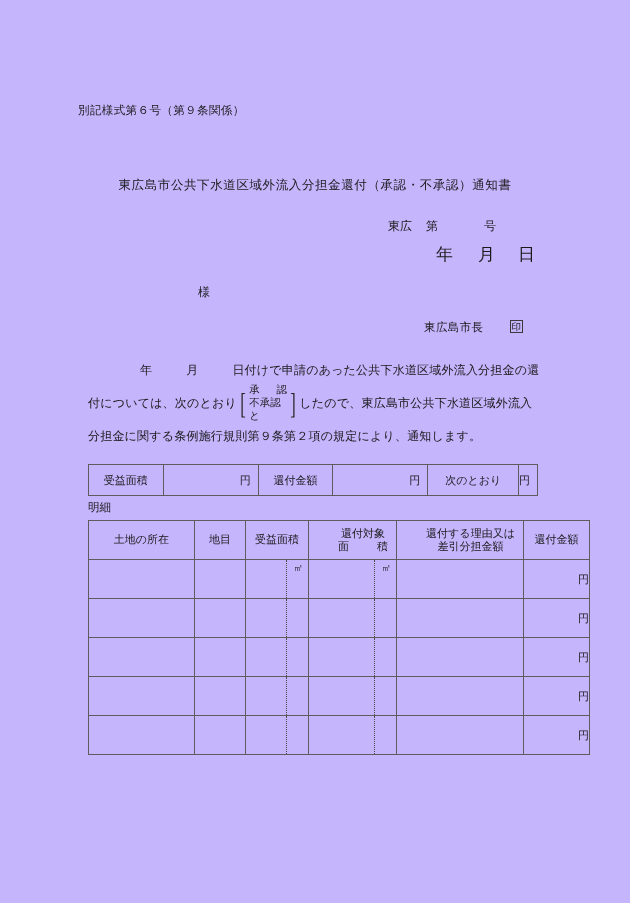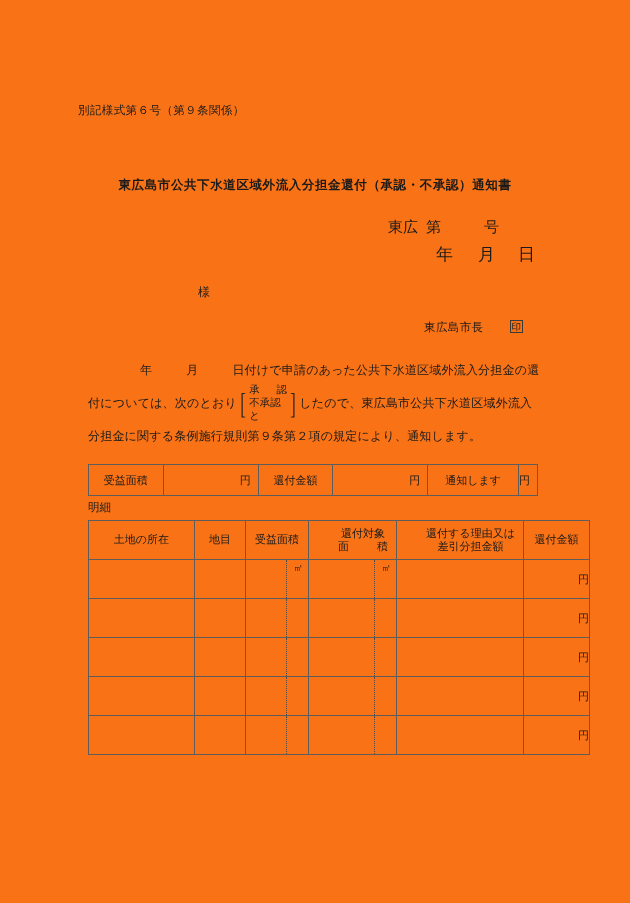--- a/index.html
+++ b/index.html
@@ -12,21 +12,21 @@
     height: 903px;
     position: relative;
     font-family: "Liberation Serif", "DejaVu Serif", serif;
     color: #1a1a1a;
     font-size: 11px;
     overflow: hidden;
   }
   .page {
     position: absolute;
     inset: 0;
-    background: #f97316;
+    background: #c4b5fd;
   }
 
   
   .abs { position: absolute; white-space: nowrap; }
   .jp  { font-family: "DejaVu Serif", "Liberation Serif", serif; }
 
   
   #form-code {
     left: 78px;
     top: 103px;
@@ -60,28 +60,27 @@
     flex: 1;
   }
 
   
   #doc-title {
     left: 0; right: 0;
     top: 177px;
     text-align: center;
     font-size: 12.5px;
     letter-spacing: 0.6px;
-    font-weight: bold;
   }
 
   
   #doc-number {
     left: 388px;
     top: 218px;
-    font-size: 15px;
+    font-size: 12px;
   }
   #doc-number .seg-a { display: inline-block; width: 38px; }
   #doc-number .seg-b { display: inline-block; width: 58px; }
   #doc-date {
     left: 436px;
     top: 243px;
     font-size: 17px;
   }
   #doc-date .d1 { display: inline-block; width: 42px; }
   #doc-date .d2 { display: inline-block; width: 40px; }
@@ -285,21 +284,21 @@
       </span><span>したので、東広島市公共下水道区域外流入分担金に関</span><span>する条例施行規則第９条第２項の規定により、通知します。</span>
   </div>
 
   <table class="grid jp" id="amount-table">
     <tbody>
         <tr>
       <td class="lbl" style="width:62px">受益面積</td>
       <td class="val" style="width:88px">円</td>
       <td class="lbl" style="width:62px">還付金額</td>
       <td class="val" style="width:88px">円</td>
-      <td class="lbl" style="width:78px">通知します</td>
+      <td class="lbl" style="width:78px">次のとおり</td>
       <td class="val">円</td>
     </tr>
   </tbody>
     </table>
 
   <div class="abs jp" id="detail-label">明細</div>
 
   <table class="grid jp" id="detail-table">
     <thead>
       <tr>

